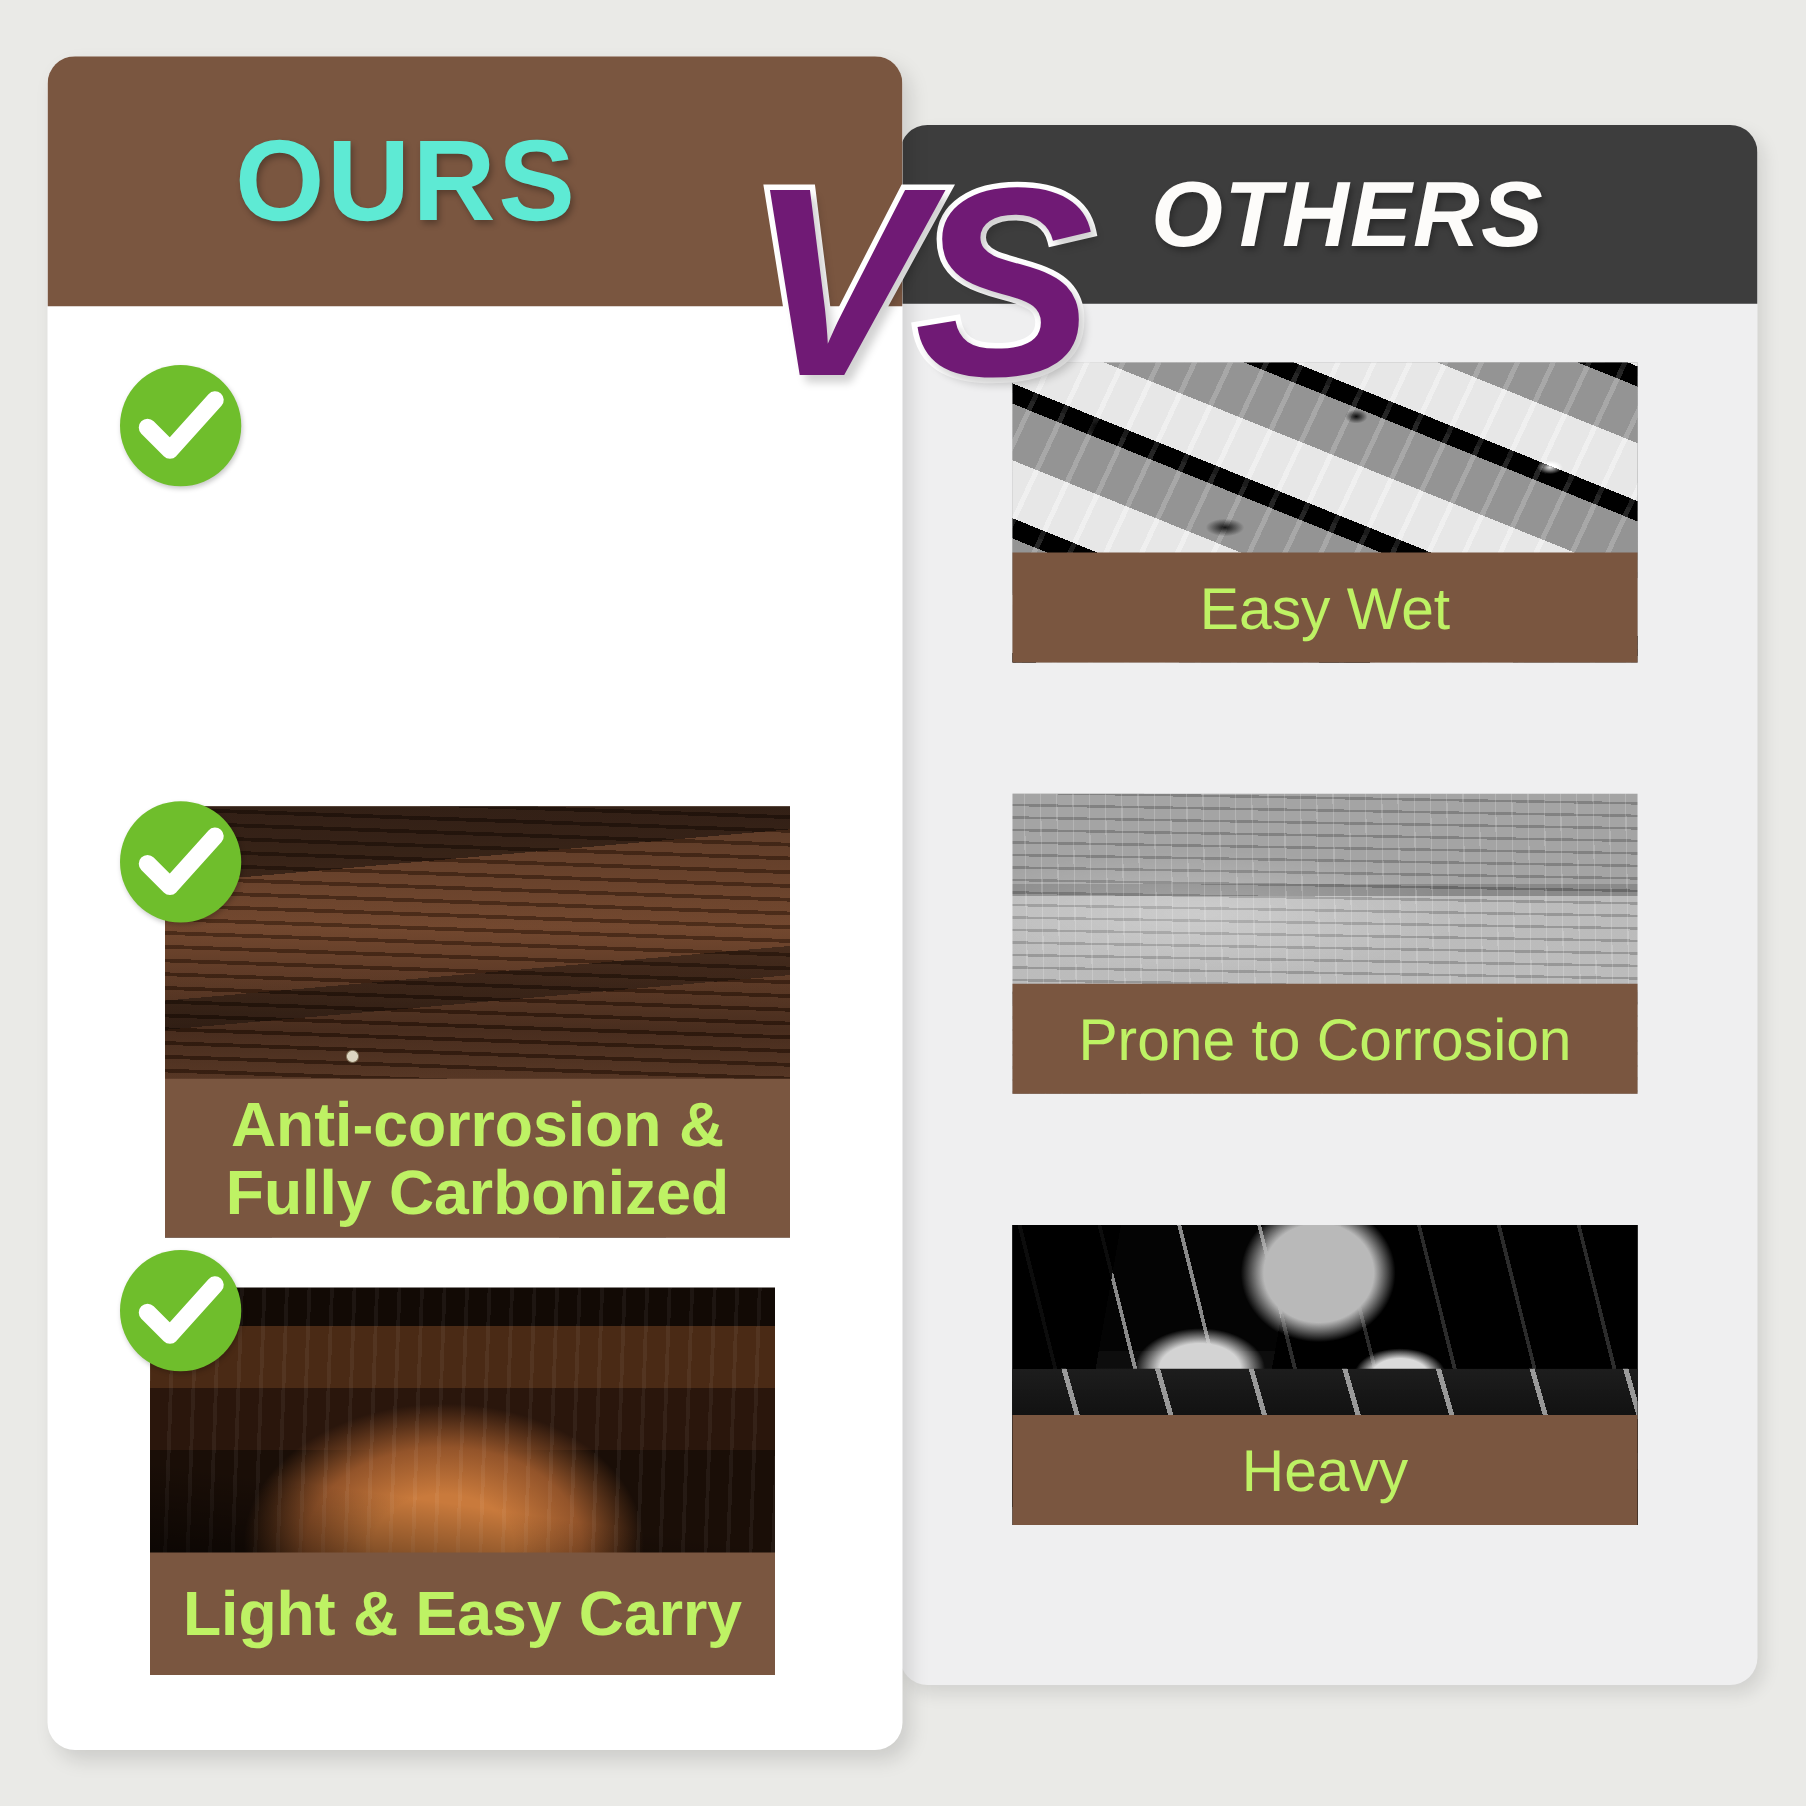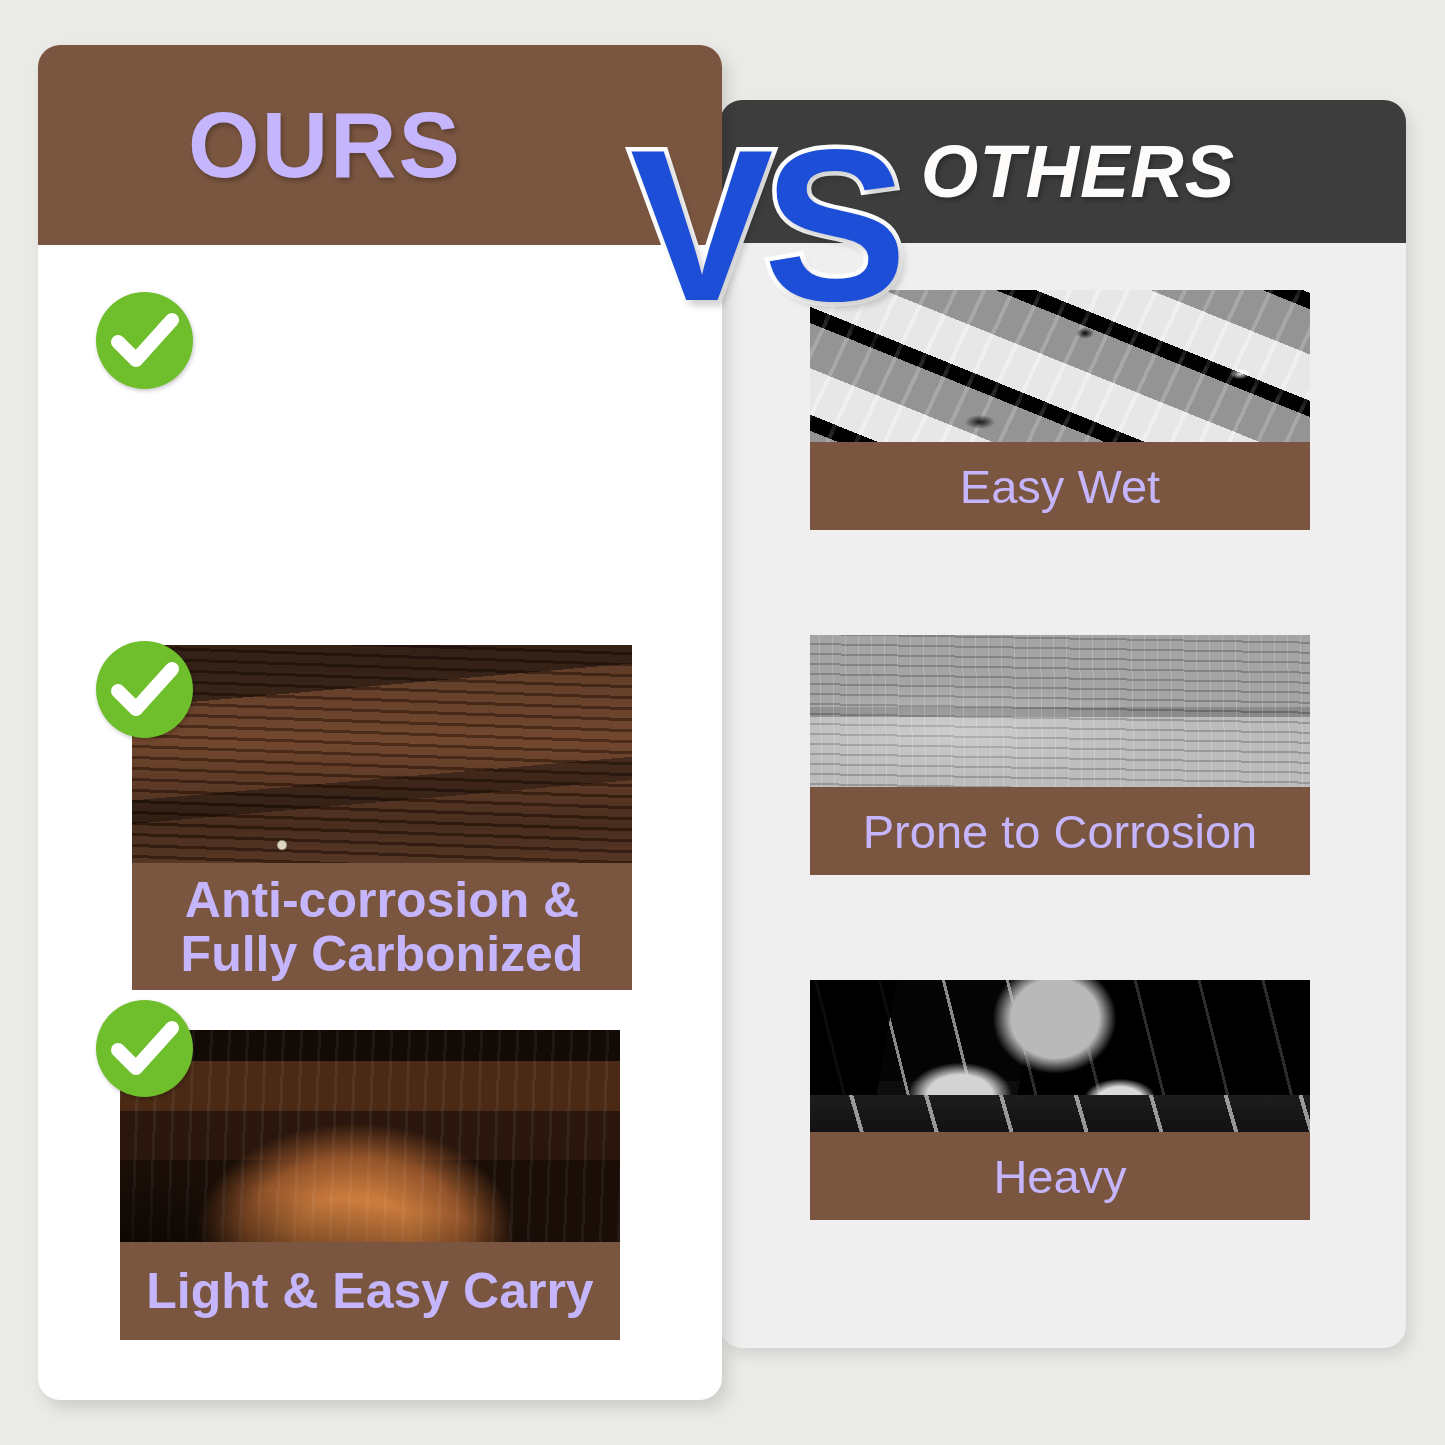--- a/index.html
+++ b/index.html
@@ -28,58 +28,57 @@
 
   
   .hdr{
     position:absolute;left:0;top:0;width:100%;
     display:flex;align-items:center;justify-content:center;
     box-sizing:border-box;
   }
   .hdr-ours{height:200px;background:#7a5640;}
   .hdr-others{height:143px;background:#3d3d3d;font-style:italic;}
   .hdr-ours .hdr-txt{
-    color:#c4b5fd;font-size:92px;font-weight:bold;letter-spacing:2px;
+    color:#5eead4;font-size:92px;font-weight:bold;letter-spacing:2px;
     text-shadow:2px 3px 5px rgba(0,0,0,.28);
     padding-right:110px;
   }
   .hdr-others .hdr-txt{
     color:#fdfcfa;font-size:74px;font-weight:bold;letter-spacing:1px;
     text-shadow:2px 3px 5px rgba(0,0,0,.30);
     padding-left:30px;
   }
 
   
   .vs{
     position:absolute;left:598px;top:118px;
     z-index:9;
     font-family:"Liberation Sans","DejaVu Sans",sans-serif;
-    font-weight:bold;
+    font-style:italic;font-weight:bold;
     font-size:215px;line-height:1;
-    color:#1d4ed8;
+    color:#701a75;
     letter-spacing:-10px;
     -webkit-text-stroke:9px #ffffff;
     paint-order:stroke fill;
     text-shadow:5px 6px 7px rgba(0,0,0,.18);
-    margin-left:32px;
   }
 
   
   .card{position:absolute;}
   .card .photo{
     width:100%;height:100%;
     background-size:cover;background-position:center;
     position:absolute;left:0;top:0;
   }
   .cap{
     position:absolute;left:0;bottom:0;width:100%;
     background:#7a5640;
     display:flex;align-items:center;justify-content:center;
     text-align:center;box-sizing:border-box;
-    color:#c4b5fd;
+    color:#bef264;
   }
   .cap.bold{font-weight:bold;}
   .cap.thin{font-weight:normal;}
 
   
   .check{
     position:absolute;width:97px;height:97px;border-radius:50%;
     background:#6fbe2c;z-index:5;
     box-shadow:1px 2px 4px rgba(0,0,0,.22);
   }

